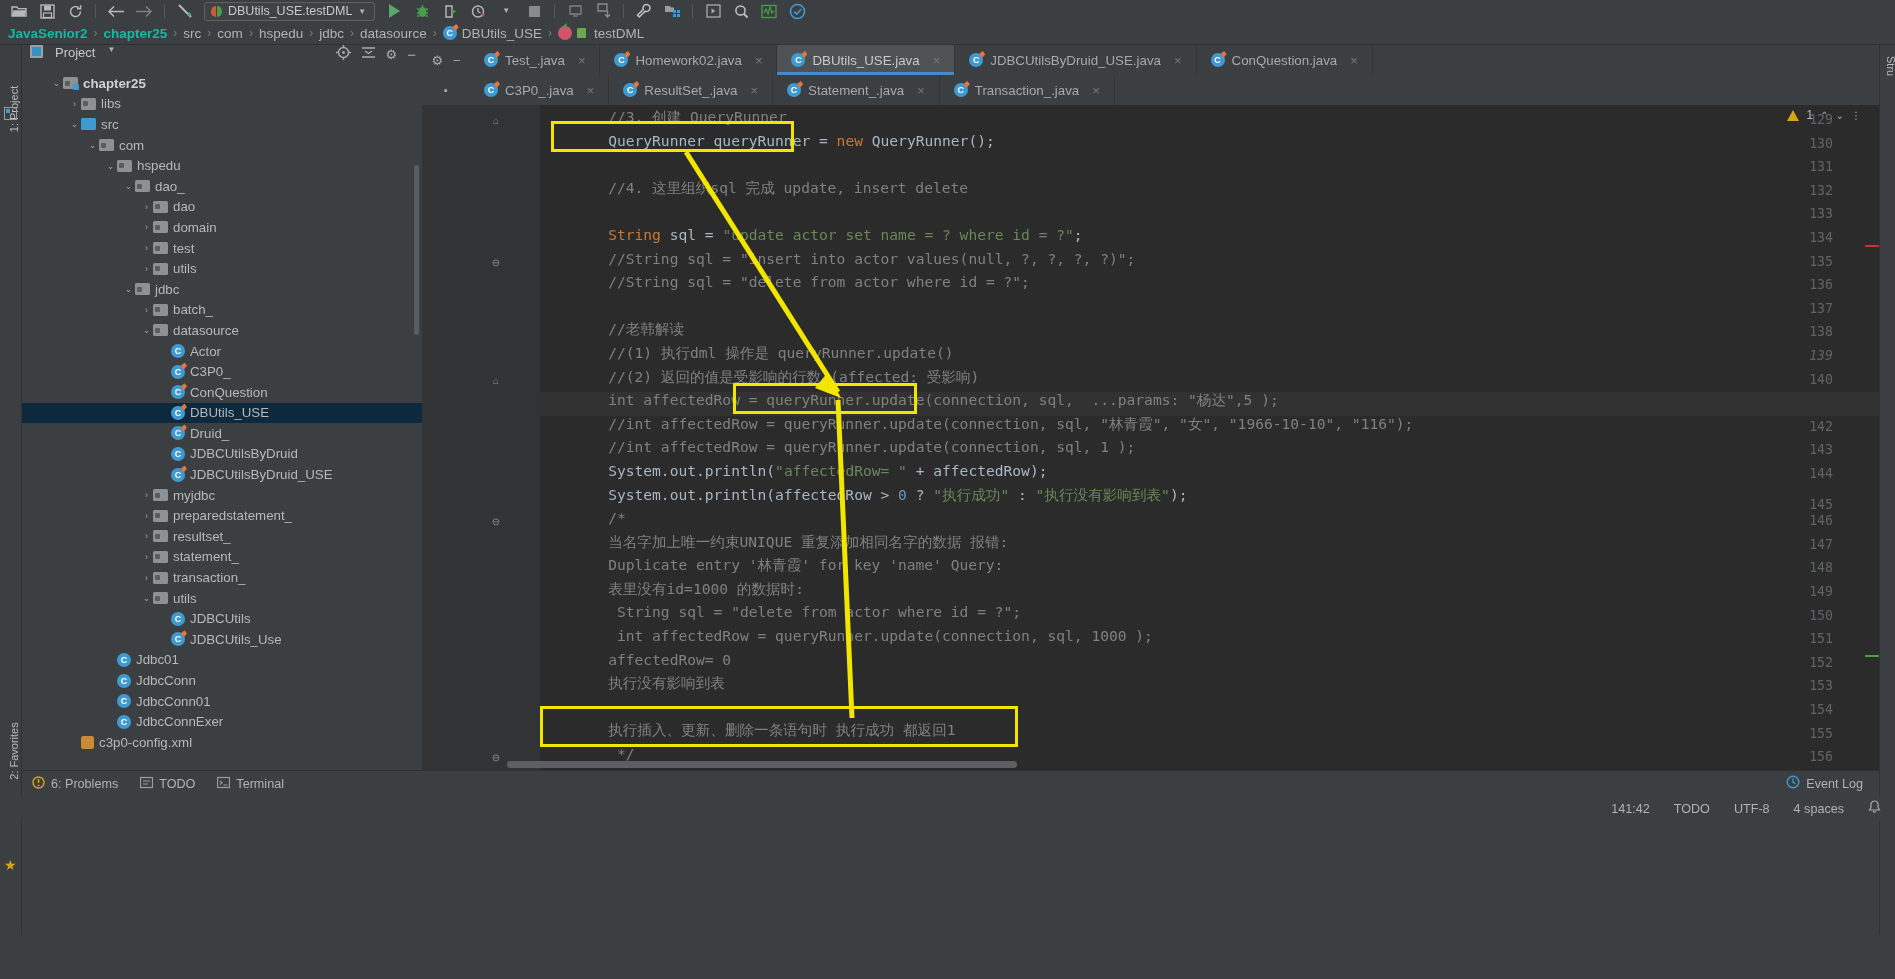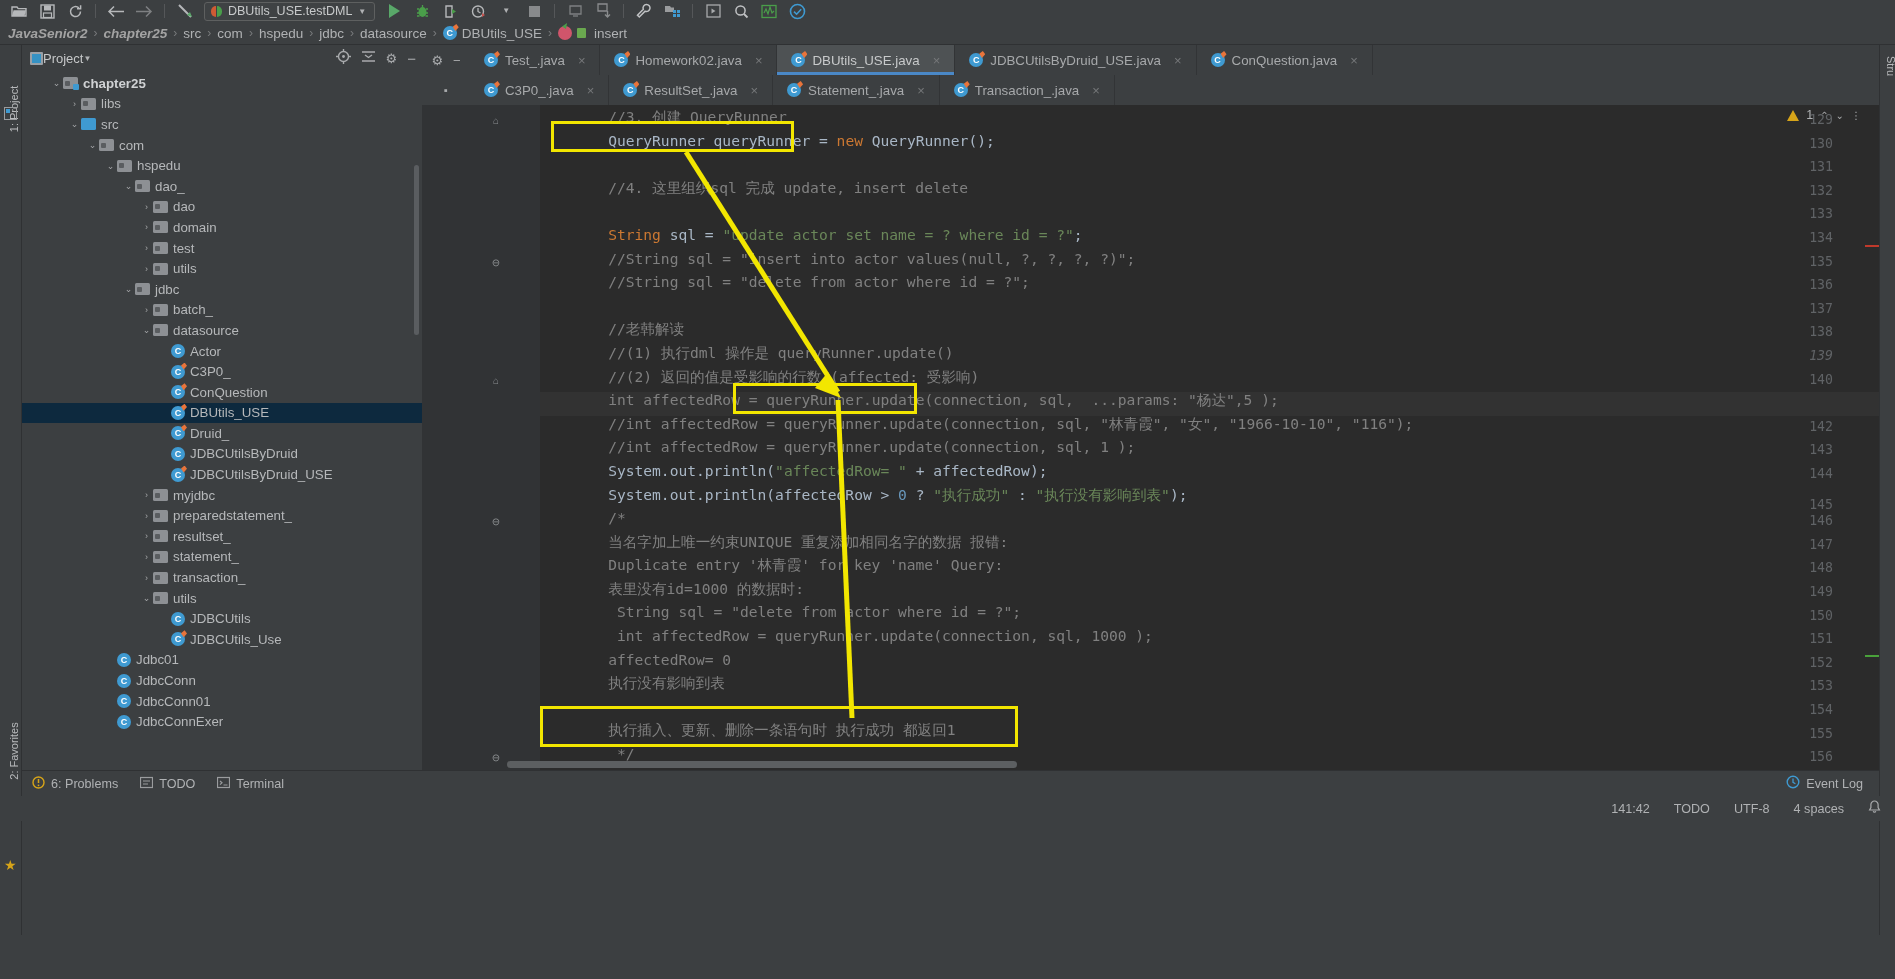--- a/index.html
+++ b/index.html
@@ -38,39 +38,39 @@
   .tri-run { width:0;height:0;border-left:11px solid #59a869;border-top:7px solid transparent;border-bottom:7px solid transparent;}
   .sq-stop { width:11px;height:11px;background:#888a8c;}
 
   
   .navbar {
     position:absolute; left:0; top:22px; width:1895px; height:23px;
     background:#3c3f41; display:flex; align-items:center; padding-left:8px;
     border-bottom:1px solid #2f3133;
   }
   .crumb { font-size:13.5px; color:#b0b2b4; display:flex; align-items:center; gap:5px; }
-  .crumb.bold { font-weight:bold; color:#a3a3a3;font-style:italic; }
+  .crumb.bold { font-weight:bold; color:#14b8a6; }
   .crumb-sep { color:#787a7c; font-size:12px; margin:0 6px; }
 
   
   .lstripe {
     position:absolute; left:0; top:45px; width:22px; height:890px;
     background:#3c3f41; border-right:1px solid #2f3133;
   }
   .vlabel {
     position:absolute; left:-26px; width:80px; transform:rotate(-90deg);
     font-size:11px; color:#b9bbbd; white-space:nowrap; text-align:center;
   }
   .vlabel.p { top:58px; }
   .vlabel.f { top:700px; }
   .stripe-ico { position:absolute; left:4px; width:14px; height:14px; font-size:12px; color:#9a9c9e; }
 
   
   .projpanel { position:absolute; left:22px; top:45px; width:400px; height:725px; background:#3c3f41; }
-  .proj-head { height:26px; display:flex; align-items:center; padding:0 6px 0 8px; gap:0; }
+  .proj-head { height:26px; display:flex; align-items:flex-start; padding:0 6px 0 8px; gap:12px; }
   .proj-sq { width:13px;height:13px;background:#3592c4;border:2px solid #9aa0a6;border-radius:1px; }
   .proj-title { font-size:13px; color:#c6c8c9; }
   .proj-caret { font-size:8px; color:#b0b2b4; }
   .proj-actions { margin-left:auto; display:flex; gap:10px; align-items:center; color:#a9abad; font-size:14px; }
   .tree { position:relative; margin-top:2px; height:690px; overflow:hidden; }
   .row {
     height:20.6px; display:flex; align-items:center; font-size:13.3px; color:#b6b8ba;
     white-space:nowrap; padding-right:4px;
   }
   .row.sel { background:#0d293e; }
@@ -331,21 +331,21 @@
       </span>
     <span class="crumb-sep">›</span>
     <span class="crumb">
       <span class="cls mod">C</span>
       <span>DBUtils_USE</span>
     </span>
     <span class="crumb-sep">›</span>
     <span class="crumb">
       <span class="mvn"></span>
       <span class="lockico"></span>
-      <span style="margin-left:3px">insert</span>
+      <span style="margin-left:3px">testDML</span>
     </span>
   </div>
 
   <div class="lstripe">
     <div class="vlabel p">1: Project</div>
     <div class="vlabel f">2: Favorites</div>
     <div class="stripe-ico" style="top:62px">
       <svg width="13" height="13" viewBox="0 0 13 13">
           <rect x="0.5" y="0.5" width="12" height="12" fill="none" stroke="#9a9c9e"></rect>
           <rect x="2" y="2" width="4" height="4" fill="#3f9ad1"></rect>
@@ -530,20 +530,25 @@
         </div>
         <div class="row" style="padding-left: 82px;">
           <span class="nochev"></span>
           <span class="cls">C</span>
           <span class="nm">JdbcConn01</span>
         </div>
         <div class="row" style="padding-left: 82px;">
           <span class="nochev"></span>
           <span class="cls">C</span>
           <span class="nm">JdbcConnExer</span>
+        </div>
+        <div class="row" style="padding-left: 46px;">
+          <span class="nochev"></span>
+          <span class="xml"></span>
+          <span class="nm">c3p0-config.xml</span>
         </div>
       </div>
     <div class="proj-scroll"></div>
   </div>
 
   <div class="tabrow r1">
     <div class="tabctl">
       <span>⚙</span>
       <span>−</span>
     </div>

